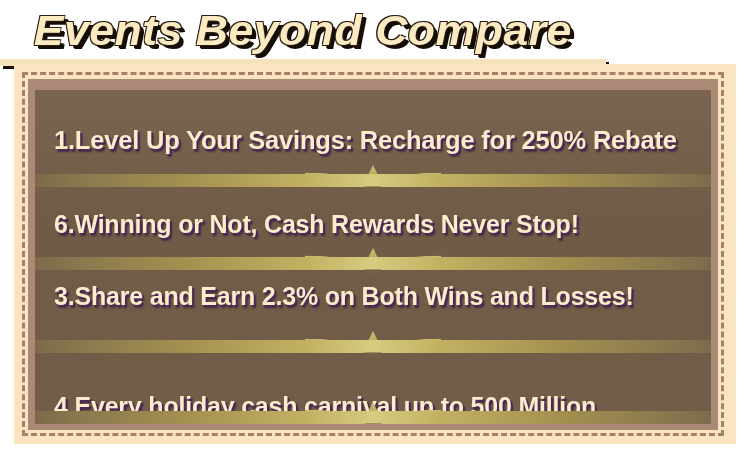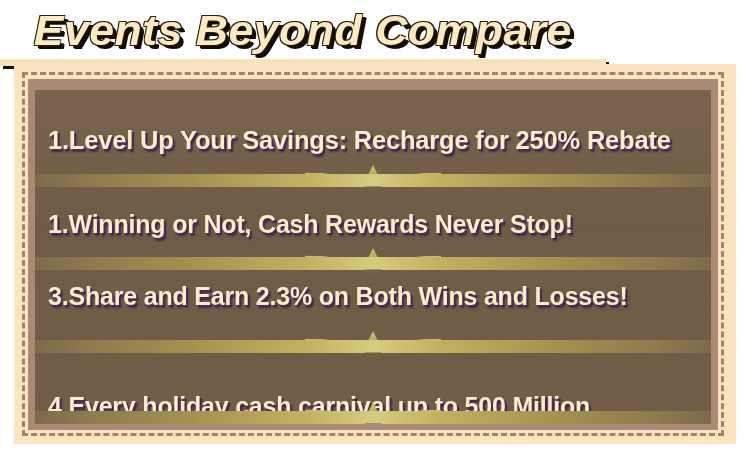--- a/index.html
+++ b/index.html
@@ -64,21 +64,21 @@
 
   
   .row {
     position: absolute;
     left: 0;
     width: 676px;
     height: 58px;
     display: flex;
     align-items: center;
     box-sizing: border-box;
-    padding-left: 13px;
+    padding-left: 19px;
     padding-right: 4px;
   }
   .row-1 { top: 22px; }
   .row-2 { top: 105px; }
   .row-3 { top: 177px; }
   .row-4 { top: 271px; }
 
   .row-text {
     font-size: 25.5px;
     font-weight: bold;
@@ -278,21 +278,21 @@
     </div>
 
     <div class="sep sep-1">
       <span class="sep-wing"></span>
       <span class="sep-peak"></span>
       <span class="sep-bar"></span>
       <span class="sep-shade"></span>
     </div>
 
     <div class="row row-2">
-      <span class="row-text">1.Winning or Not, Cash Rewards Never Stop!</span>
+      <span class="row-text">6.Winning or Not, Cash Rewards Never Stop!</span>
     </div>
 
     <div class="sep sep-2">
       <span class="sep-wing"></span>
       <span class="sep-peak"></span>
       <span class="sep-bar"></span>
       <span class="sep-shade"></span>
     </div>
 
     <div class="row row-3">

